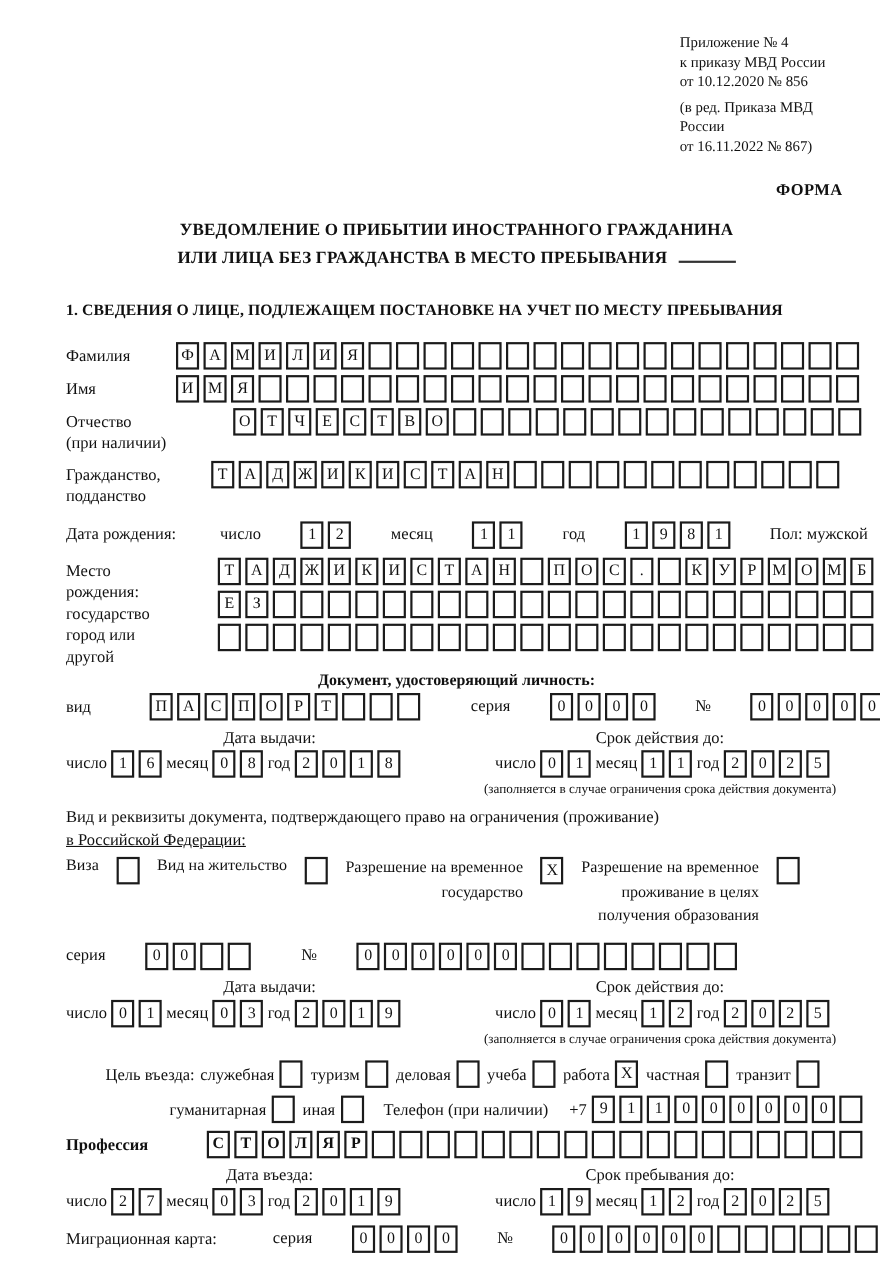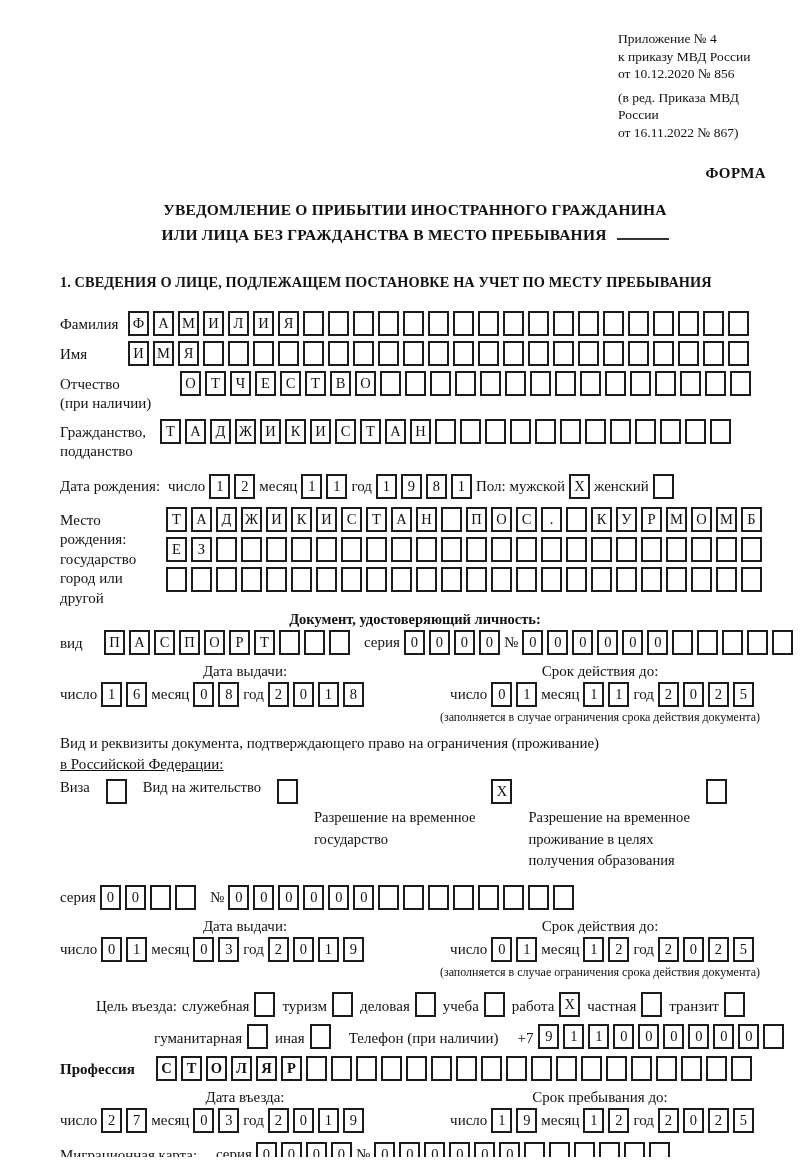--- a/index.html
+++ b/index.html
@@ -11,21 +11,21 @@
   }
   
   .hdr{margin-left:558px;font-size:13.5px;line-height:1.3;}
   .hdr .sub{margin-top:6px;}
   .forma{text-align:right;font-weight:bold;font-size:15px;margin-top:24px;padding-right:4px;letter-spacing:.4px;}
   
   .title{text-align:center;font-weight:bold;font-size:15.5px;line-height:1.6;margin-top:16px;letter-spacing:.2px;}
   .title-underline{display:inline-block;width:52px;border-bottom:2px solid #333;margin-left:10px;vertical-align:baseline;}
   .sec-heading{font-weight:bold;font-size:14.3px;margin-top:26px;letter-spacing:.1px;}
   
-  .frow{display:flex;align-items:flex-start;margin-top:5px;}
+  .frow{display:flex;align-items:flex-start;margin-top:5px;gap:32px;}
   .flabel{font-size:15px;line-height:1.3;flex:0 0 auto;padding-top:4px;}
   .flabel .ln{display:block;}
   .cells{display:flex;gap:4px;flex-wrap:nowrap;}
   .cells-col{display:flex;flex-direction:column;gap:5px;}
   .cell{
     box-sizing:border-box;flex:0 0 21px;width:21px;height:25px;
     border:2px solid #1b1b1b;text-align:center;font-size:14.5px;line-height:20px;
     font-family:"Liberation Serif",serif;background:#fff;
   }
   .w-fam{width:68px;}
@@ -41,21 +41,21 @@
   .dual{display:flex;margin-top:8px;}
   .dual-left{flex:0 0 370px;}
   .dual-right{flex:1 1 auto;}
   .date-heading{text-align:center;font-size:15px;margin-bottom:2px;}
   .date-row{display:flex;align-items:flex-start;}
   .date-note{font-size:12px;margin-top:3px;text-align:center;white-space:nowrap;}
   
   .intro{font-size:15px;margin-top:10px;}
   .res-opts{display:flex;margin-top:6px;gap:16px;align-items:flex-start;font-size:14.6px;}
   .opt{display:flex;gap:16px;align-items:flex-start;}
-  .opt-lines{text-align:left;line-height:1.45;margin-top:28px;}
+  .opt-lines{text-align:right;line-height:1.45;}
   .opt-lines .ln{display:block;}
   
   .purpose-row{display:flex;align-items:center;margin-top:12px;font-size:14.6px;flex-wrap:nowrap;margin-left:36px;}
   .purpose-row .inline-lbl{padding-left:0;padding-right:5px;}
   .purpose-row .cells{margin-right:7px;}
   .purpose2{margin-top:7px;padding-left:58px;}
 </style>
 </head>
 <body>
 

